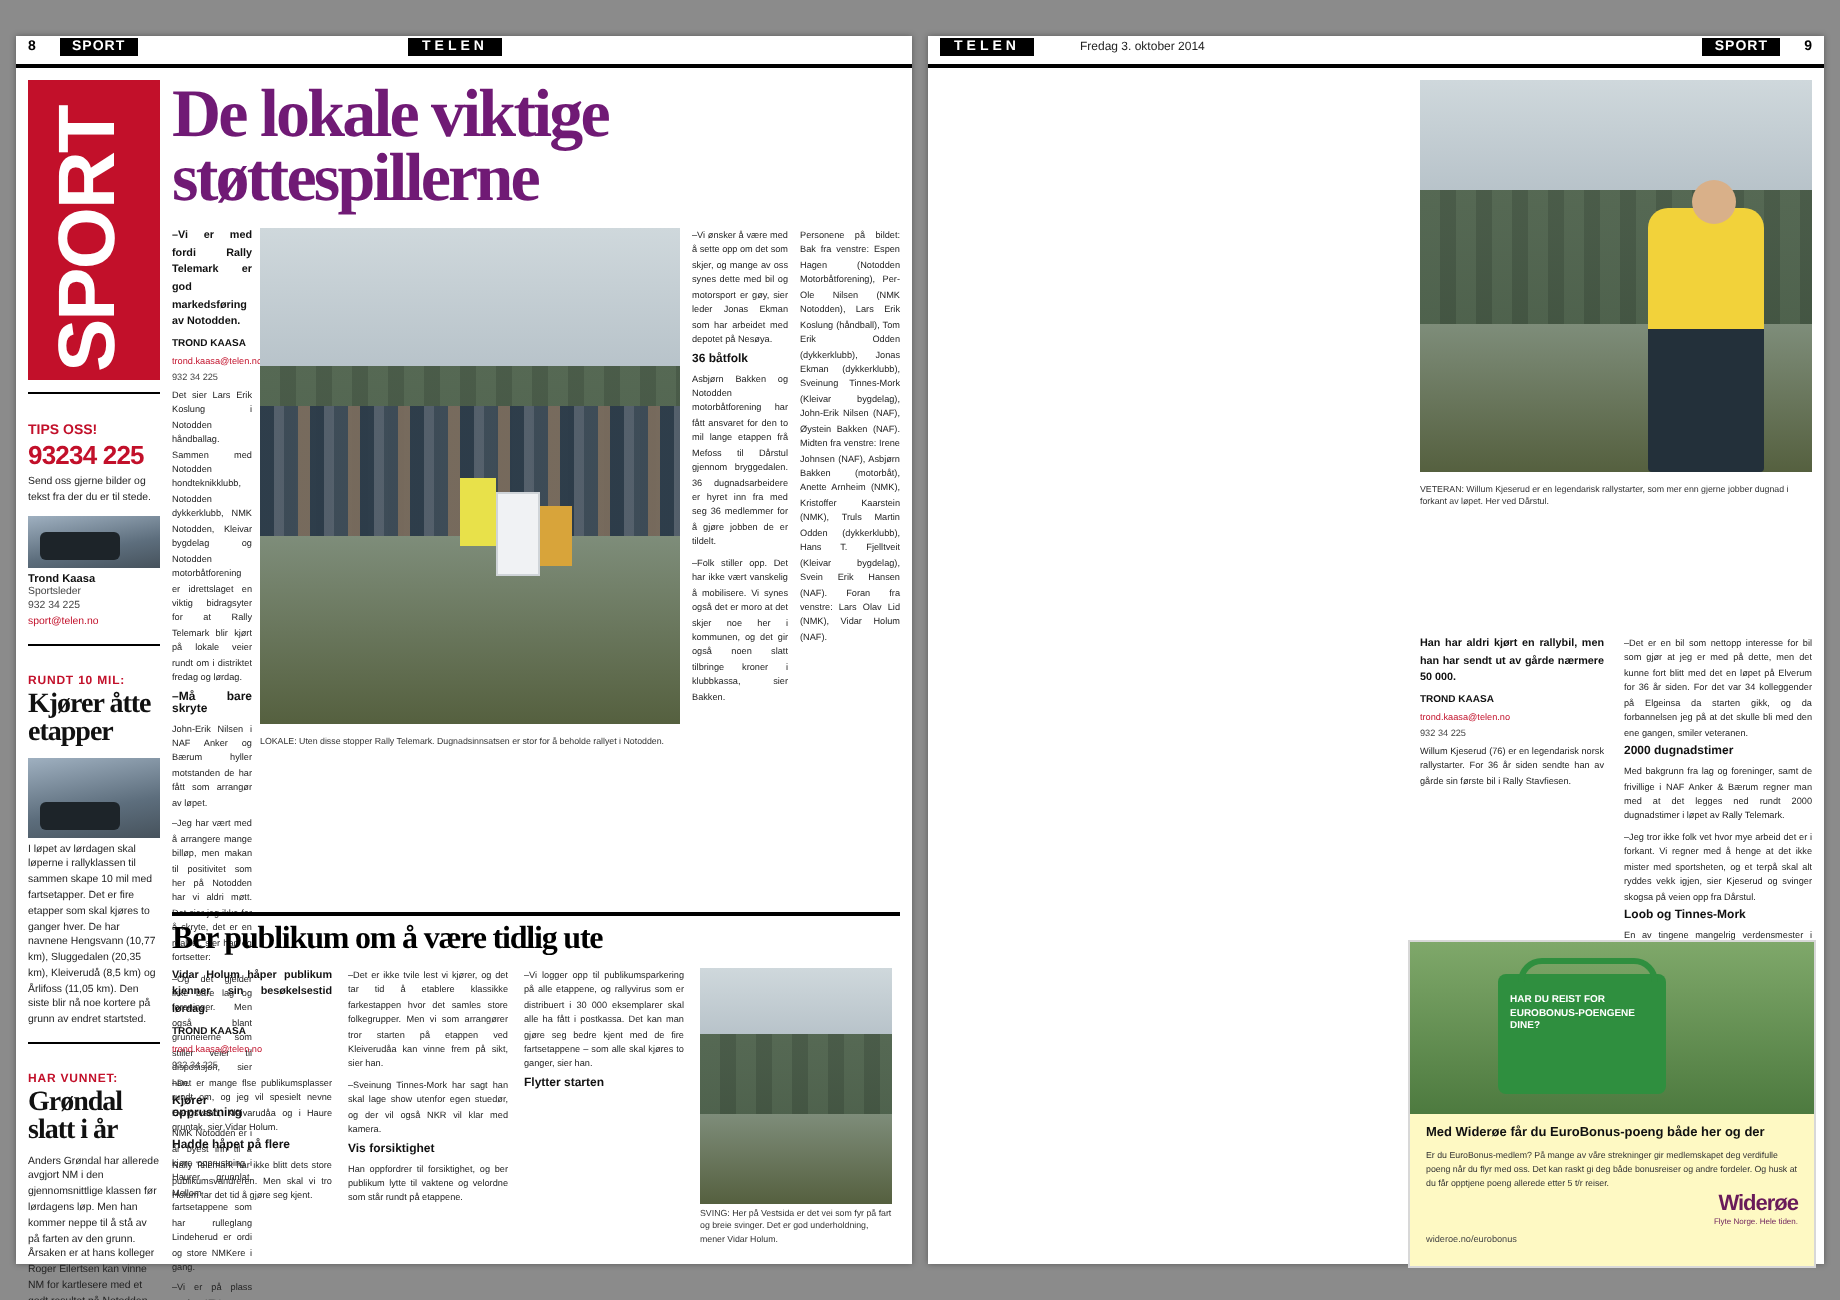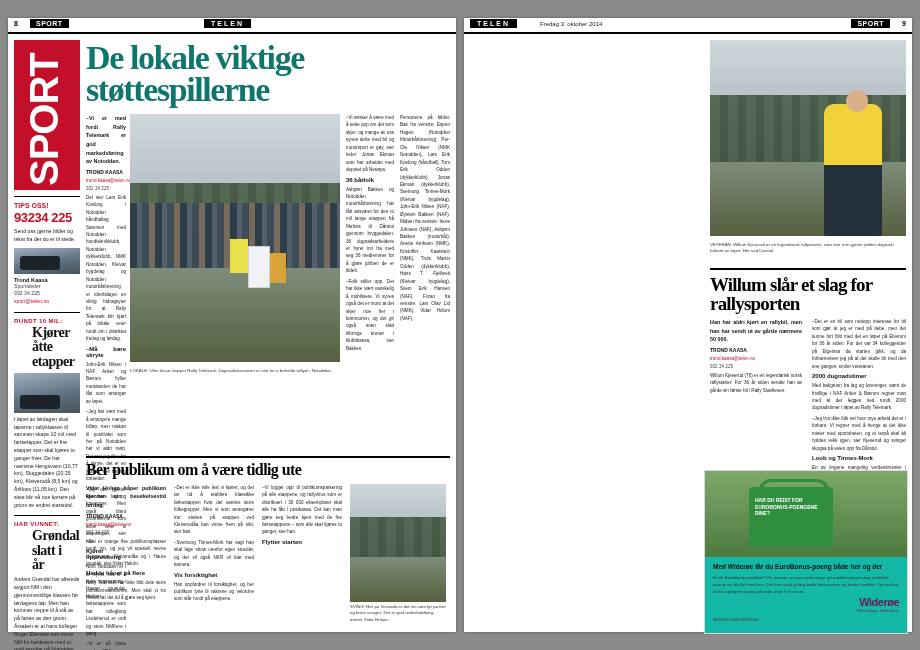--- a/index.html
+++ b/index.html
@@ -29,35 +29,35 @@
     font:bold 40px "Liberation Sans",sans-serif;
     letter-spacing:-1px;
   }
   .sport-vert span{
     display:block;
     transform:rotate(-90deg);
     transform-origin:left top;
     position:absolute;left:8px;top:146px;
     white-space:nowrap;
   }
-  .rail-block{border-top:1px solid #000;padding-top:5px;margin-top:6px;}
+  .rail-block{border-top:1px solid #000;padding-top:15px;margin-top:6px;}
   .tips-h{font:bold 7px "Liberation Sans",sans-serif;color:#c2102a;margin:0 0 1px;}
   .tips-num{font:bold 13px "Liberation Sans",sans-serif;color:#c2102a;margin:0 0 3px;letter-spacing:-.4px;}
   .rail-p{font:5.2px/1.5 "Liberation Sans",sans-serif;color:#222;margin:0 0 4px;}
   .rail-name{font:bold 5.6px "Liberation Sans",sans-serif;color:#111;margin:0;}
   .rail-meta{font:5.2px/1.5 "Liberation Sans",sans-serif;color:#444;margin:0;}
   .kicker{font:bold 6px "Liberation Sans",sans-serif;color:#c2102a;letter-spacing:.4px;margin:0 0 2px;}
-  .rail-head{font:bold 14px/1.02 "Liberation Serif",serif;color:#111;margin:0 18px 4px;letter-spacing:-.5px;}
+  .rail-head{font:bold 14px/1.02 "Liberation Serif",serif;color:#111;margin:0 0 4px;letter-spacing:-.5px;}
   .rail-photo{width:100%;height:40px;background:linear-gradient(170deg,#9fb0c0,#5d6e7d 60%,#46525c);margin:2px 0 3px;position:relative;overflow:hidden;}
   .rail-photo:after{content:"";position:absolute;left:6px;bottom:4px;width:40px;height:14px;background:#1d2429;border-radius:3px;}
 
   
   .hl-wrap{position:absolute;left:78px;top:22px;width:360px;}
   .hl-over{font:bold 9px "Liberation Sans",sans-serif;color:#111;border-bottom:1px solid #000;padding-bottom:3px;margin:0 0 2px;}
-  .hl-main{font:bold 34px/0.95 "Liberation Serif",serif;color:#0f766e;margin:2px 0 5px;letter-spacing:-1.4px;}
+  .hl-main{font:bold 34px/0.95 "Liberation Serif",serif;color:#701a75;margin:2px 0 5px;letter-spacing:-1.4px;}
 
   
   .col{font:4.6px/1.62 "Liberation Sans",sans-serif;color:#222;text-align:justify;}
   .col p{margin:0 0 3px;}
   .sub{font:bold 6px "Liberation Sans",sans-serif;color:#111;margin:4px 0 2px;}
   .lead{font:bold 5.4px/1.6 "Liberation Sans",sans-serif;color:#111;}
   .byline{font:bold 5px "Liberation Sans",sans-serif;color:#111;margin:0;}
   .bymail{font:4.6px "Liberation Sans",sans-serif;color:#c2102a;margin:0;}
   .byphone{font:4.6px "Liberation Sans",sans-serif;color:#444;margin:0 0 3px;}
   .caption{font:4.4px/1.45 "Liberation Sans",sans-serif;color:#333;margin:2px 0 0;}
@@ -77,21 +77,21 @@
   .photo-main .hi1{position:absolute;left:100px;bottom:36%;width:18px;height:34px;background:#e8e14a;}
   .photo-main .hi2{position:absolute;left:118px;bottom:30%;width:20px;height:40px;background:#f0f2f4;border:1px solid #cfd4d8;}
   .photo-main .hi3{position:absolute;left:140px;bottom:32%;width:16px;height:30px;background:#d8a43a;}
 
   
   .photo-vet{position:absolute;left:246px;top:22px;width:196px;height:196px;}
   .photo-vet .man{position:absolute;right:24px;bottom:0;width:58px;height:132px;background:linear-gradient(180deg,#f2d23a 0 46%,#23303a 46% 100%);border-radius:10px 10px 2px 2px;}
   .photo-vet .head{position:absolute;right:38px;bottom:124px;width:22px;height:22px;border-radius:50%;background:#d9b089;}
 
   
-  .ad{position:absolute;left:244px;top:448px;width:198px;height:170px;background:#14b8a6;border:1px solid #d8d8d8;}
+  .ad{position:absolute;left:244px;top:448px;width:198px;height:170px;background:#fef9c3;border:1px solid #d8d8d8;}
   .ad-img{position:absolute;left:0;top:0;right:0;height:86px;background:linear-gradient(180deg,#7fa86a,#4d7a3f);overflow:hidden;}
   .ad-bag{position:absolute;left:44px;top:16px;width:84px;height:60px;background:#2f8f3f;border-radius:4px;}
   .ad-bag:before{content:"";position:absolute;left:10px;top:-8px;width:64px;height:12px;border:3px solid #2f8f3f;border-bottom:none;border-radius:12px 12px 0 0;}
   .ad-bagtext{position:absolute;left:50px;top:26px;width:72px;font:bold 5px/1.3 "Liberation Sans",sans-serif;color:#fff;}
   .ad-body{position:absolute;left:0;right:0;top:86px;bottom:0;padding:6px 8px;}
   .ad-h{font:bold 6.5px/1.25 "Liberation Sans",sans-serif;color:#111;margin:0 0 4px;}
   .ad-p{font:4.4px/1.55 "Liberation Sans",sans-serif;color:#333;margin:0 0 4px;}
   .ad-url{font:4.6px "Liberation Sans",sans-serif;color:#444;position:absolute;left:8px;bottom:6px;}
   .ad-logo{position:absolute;right:8px;bottom:20px;text-align:right;}
   .ad-logo .lg{font:bold 11px "Liberation Sans",sans-serif;color:#6a1b5a;letter-spacing:-.5px;}
@@ -229,21 +229,20 @@
 
     <div class="photo photo-vet">
       <div class="ph-sky"></div>
       <div class="ph-trees"></div>
       <div class="ph-ground"></div>
       <div class="man"></div>
       <div class="head"></div>
     </div>
     <p class="caption" style="position:absolute;left:246px;top:222px;width:196px;">VETERAN: Willum Kjeserud er en legendarisk rallystarter, som mer enn gjerne jobber dugnad i forkant av løpet. Her ved Dårstul.</p>
 
-    <h2 style="position:absolute;left:246px;top:250px;width:196px;font:bold 19px/1.02 'Liberation Serif',serif;margin:0;letter-spacing:-.8px;border-top:2px solid #000;padding-top:5px;">Willum slår et slag for rallysporten</h2>
 
     <div class="col" style="position:absolute;left:246px;top:300px;width:92px;">
       <p class="lead">Han har aldri kjørt en rallybil, men han har sendt ut av gårde nærmere 50 000.</p>
       <p class="byline">TROND KAASA</p>
       <p class="bymail">trond.kaasa@telen.no</p>
       <p class="byphone">932 34 225</p>
       <p>Willum Kjeserud (76) er en legendarisk norsk rallystarter. For 36 år siden sendte han av gårde sin første bil i Rally Stavfiesen.</p>
     </div>
     <div class="col" style="position:absolute;left:348px;top:300px;width:94px;">
       <p>–Det er en bil som nettopp interesse for bil som gjør at jeg er med på dette, men det kunne fort blitt med det en løpet på Elverum for 36 år siden. For det var 34 kolleggender på Elgeinsa da starten gikk, og da forbannelsen jeg på at det skulle bli med den ene gangen, smiler veteranen.</p>

